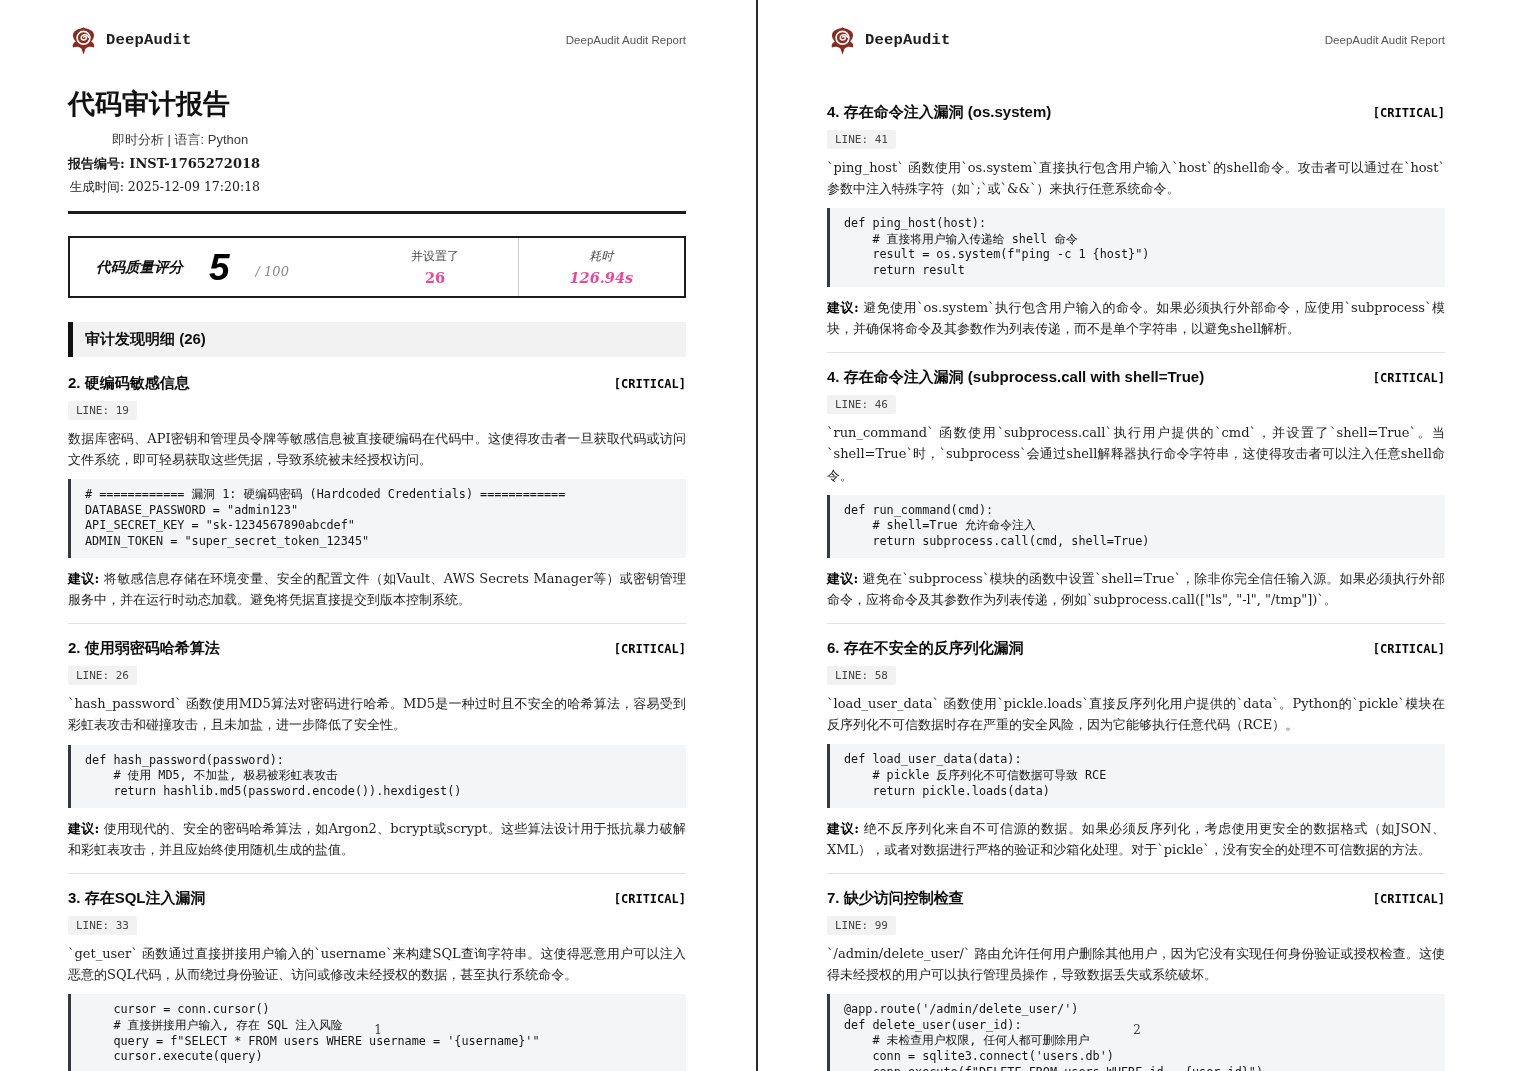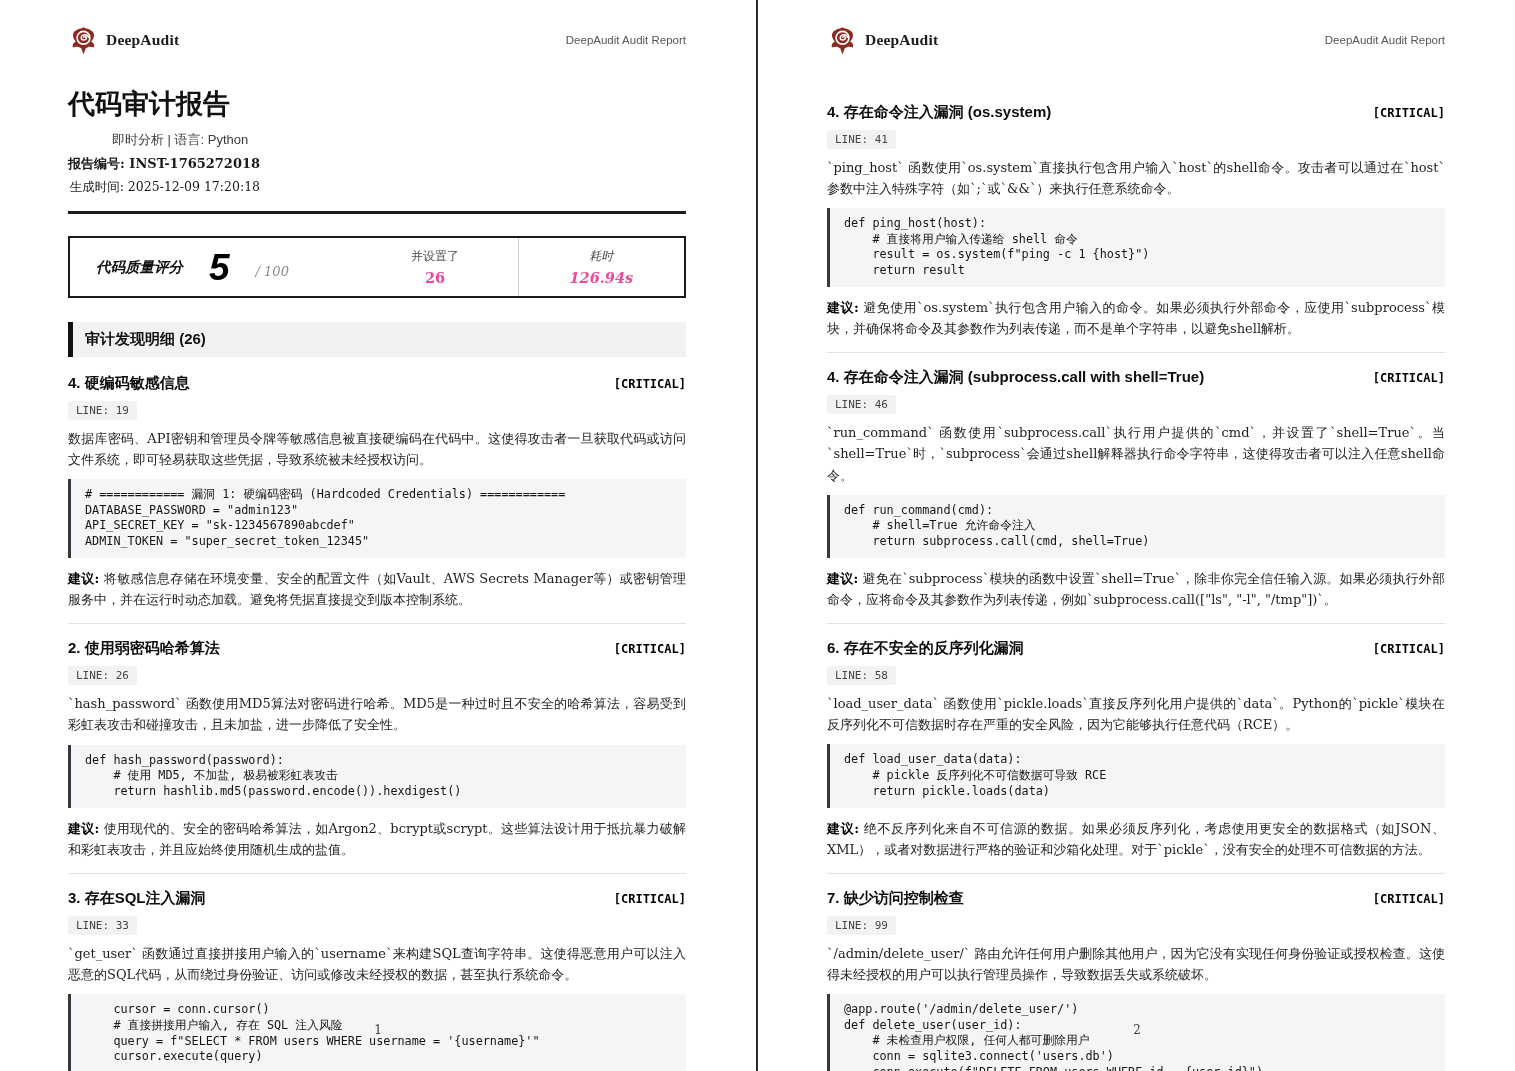--- a/index.html
+++ b/index.html
@@ -34,21 +34,21 @@
   
   .page-header {
     display: flex;
     align-items: center;
     justify-content: space-between;
     height: 36px;
   }
   .brand { display: flex; align-items: center; gap: 7px; }
   .brand svg { width: 31px; height: 31px; display: block; }
   .brand-name {
-    font-family: Liberation Serif, serif;
+    font-family: Liberation Mono, monospace;
     font-weight: 700;
     font-size: 15.5px;
     color: #1d1d1d;
     letter-spacing: .2px;
   }
   .header-right {
     font-family: "Liberation Sans", sans-serif;
     font-size: 11.5px;
     color: #555;
   }
@@ -252,21 +252,21 @@
         <div class="metric-label">耗时</div>
         <div class="metric-value">126.94s</div>
       </div>
     </div>
 
     <div class="section-bar">审计发现明细 (26)</div>
 
     <div class="findings">
   <article class="finding">
     <div class="finding-head">
-      <h3 class="finding-title">4. 硬编码敏感信息</h3>
+      <h3 class="finding-title">2. 硬编码敏感信息</h3>
       <span class="severity">[CRITICAL]</span>
     </div>
     <span class="line-badge">LINE: 19</span>
     <p class="finding-desc">数据库密码、API密钥和管理员令牌等敏感信息被直接硬编码在代码中。这使得攻击者一旦获取代码或访问文件系统，即可轻易获取这些凭据，导致系统被未经授权访问。</p>
     <pre class="code-block"># ============ 漏洞 1: 硬编码密码 (Hardcoded Credentials) ============
 DATABASE_PASSWORD = "admin123"
 API_SECRET_KEY = "sk-1234567890abcdef"
 ADMIN_TOKEN = "super_secret_token_12345"</pre>
     <p class="suggestion"><strong class="sugg-label">建议:</strong><span class="sugg-text"> 将敏感信息存储在环境变量、安全的配置文件（如Vault、AWS Secrets Manager等）或密钥管理服务中，并在运行时动态加载。避免将凭据直接提交到版本控制系统。</span></p>
   </article>

